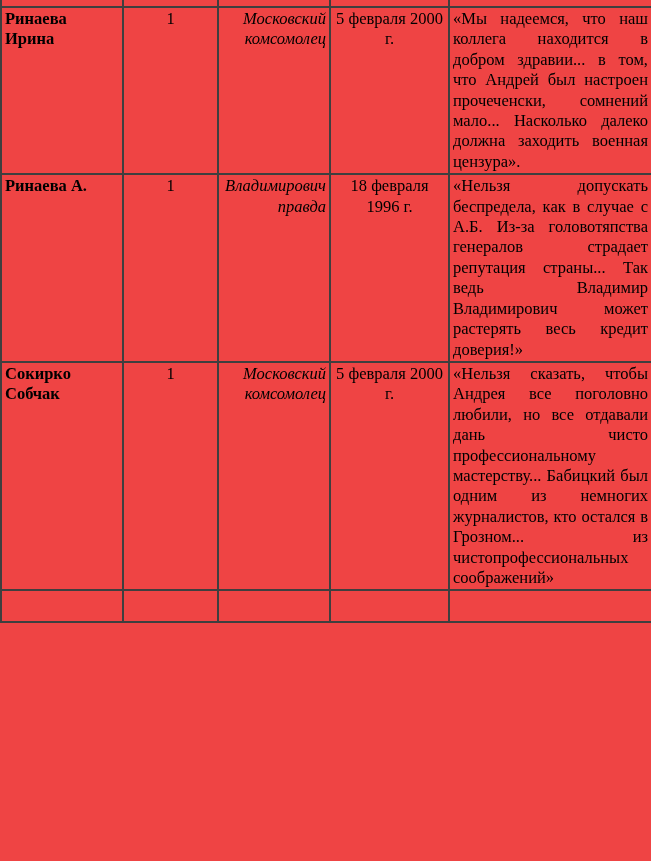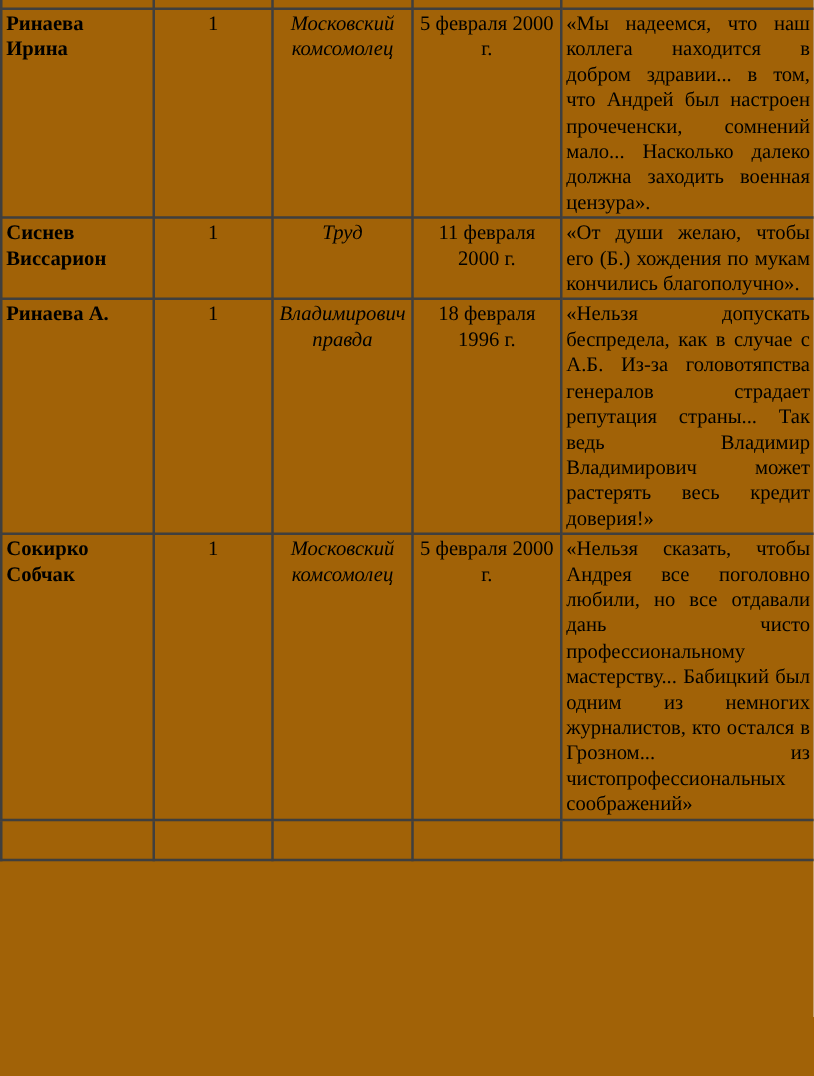--- a/index.html
+++ b/index.html
@@ -5,41 +5,41 @@
   html, body {
     margin: 0;
     padding: 0;
     background: #ffffff;
   }
   .viewport {
     position: relative;
     width: 651px;
     height: 861px;
     overflow: hidden;
-    background: #a16207;
+    background: #ef4444;
     font-family: "Liberation Serif", "DejaVu Serif", serif;
     color: #000000;
   }
   table.doc-table {
     border-collapse: collapse;
     table-layout: fixed;
     width: 651px;
     margin-top: -2px;          
     font-size: 16.5px;
     line-height: 20.4px;
   }
   table.doc-table td {
     border: 2px solid #3f3f3f;
     vertical-align: top;
     padding: 1px 3px 1px 3px;
     overflow: hidden;
   }
   td.c-name    { font-weight: bold; text-align: left; }
   td.c-count   { text-align: center; }
-  td.c-pub     { font-style: italic; text-align: center; }
+  td.c-pub     { font-style: italic; text-align: right; }
   td.c-date    { text-align: center; font-family: Liberation Serif, serif; }
   td.c-comment { text-align: justify; }
   tr.spacer-top td    { height: 6px;  padding: 0; }
   tr.spacer-bottom td { height: 30px; padding: 0; }
 </style>
 </head>
 <body>
 
 <div class="viewport">
   <table class="doc-table">
@@ -59,27 +59,20 @@
         <td></td>
       </tr>
       <tr>
           <td class="c-name">Ринаева Ирина</td>
           <td class="c-count">1</td>
           <td class="c-pub">Московский комсомолец</td>
           <td class="c-date">5 февраля 2000 г.</td>
           <td class="c-comment">«Мы надеемся, что наш коллега находится в добром здравии... в том, что Андрей был настроен прочеченски, сомнений мало... Насколько далеко должна заходить военная цензура».</td>
         </tr>
         <tr>
-          <td class="c-name">Сиснев Виссарион</td>
-          <td class="c-count">1</td>
-          <td class="c-pub">Труд</td>
-          <td class="c-date">11 февраля 2000 г.</td>
-          <td class="c-comment">«От души желаю, чтобы его (Б.) хождения по мукам кончились благополучно».</td>
-        </tr>
-        <tr>
           <td class="c-name">Ринаева А.</td>
           <td class="c-count">1</td>
           <td class="c-pub">Владимирович правда</td>
           <td class="c-date">18 февраля 1996 г.</td>
           <td class="c-comment">«Нельзя допускать беспредела, как в случае с А.Б. Из-за головотяпства генералов страдает репутация страны... Так ведь Владимир Владимирович может растерять весь кредит доверия!»</td>
         </tr>
         <tr>
           <td class="c-name">Сокирко Собчак</td>
           <td class="c-count">1</td>
           <td class="c-pub">Московский комсомолец</td>

